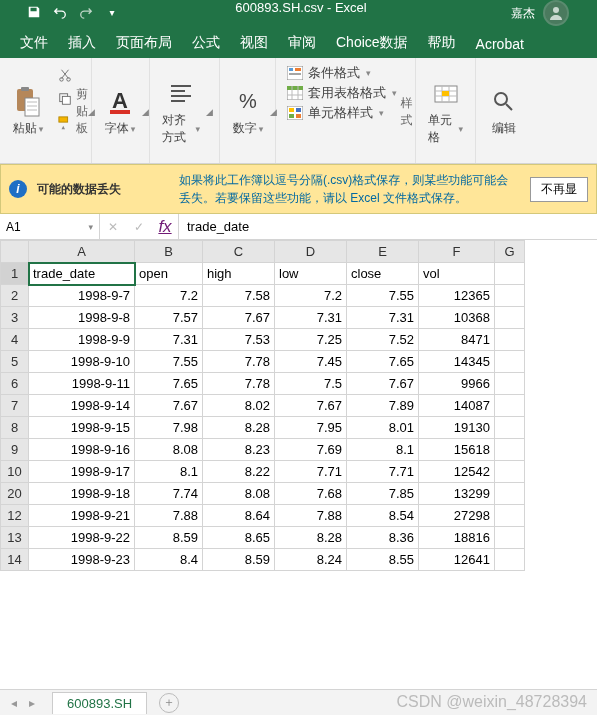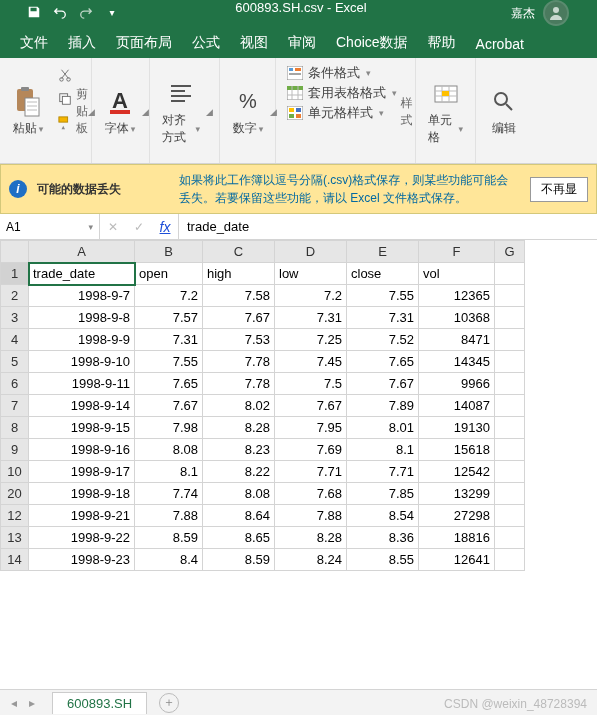--- a/index.html
+++ b/index.html
@@ -43,21 +43,21 @@
 .warning-text { color: #0369a1; line-height: 1.5; flex: 1; margin-left: 48px; }
 .warning-btn { background: #fff; border: 1px solid #999; padding: 3px 10px; cursor: pointer; font-size: 12px; }
 
 
 .formula-row { display: flex; border-bottom: 1px solid #d4d4d4; height: 26px; background: #fff; }
 .name-box { width: 100px; border-right: 1px solid #d4d4d4; display: flex; align-items: center; padding: 0 6px; }
 .name-box input { border: none; outline: none; width: 60px; font-size: 12px; }
 .name-box .dd { color: #888; font-size: 9px; margin-left: auto; }
 .fb-btns { display: flex; align-items: center; border-right: 1px solid #d4d4d4; }
 .fb-btn { width: 26px; height: 100%; display: flex; align-items: center; justify-content: center; color: #bbb; cursor: pointer; }
-.fb-btn.fx { color: #1d4ed8; font-style: italic; font-size: 14px; text-decoration: underline; }
+.fb-btn.fx { color: #701a75; font-style: italic; font-size: 17px; text-decoration: underline; }
 .formula-input { flex: 1; display: flex; align-items: center; padding: 0 8px; }
 .formula-input input { border: none; outline: none; width: 100%; font-size: 13px; }
 
 
 .grid-wrap { position: relative; }
 .grid { border-collapse: collapse; table-layout: fixed; }
 .grid th, .grid td { border: 1px solid #d4d4d4; font-size: 13px; font-weight: normal; }
 .grid .col-header th { background: #e6e6e6; color: #333; text-align: center; height: 22px; }
 .grid .corner { background: #e6e6e6; width: 28px; }
 .grid .row-header { background: #e6e6e6; text-align: center; color: #333; width: 28px; }
@@ -67,21 +67,21 @@
 .grid .sel-row .row-header, .grid .sel-col { background: #d2d2d2; }
 .grid td.selected { outline: 2px solid #217346; outline-offset: -1px; background: #fff; }
 .col-A{width:106px}.col-B{width:68px}.col-C{width:72px}.col-D{width:72px}.col-E{width:72px}.col-F{width:76px}.col-G{width:30px}
 
 
 .sheet-tabs { position: absolute; bottom: 0; left: 0; right: 0; height: 26px; background: #f3f3f3; border-top: 1px solid #d4d4d4; display: flex; align-items: center; }
 .sheet-nav { display: flex; padding: 0 6px; gap: 2px; }
 .sheet-nav-btn { width: 16px; color: #999; cursor: pointer; text-align: center; }
 .sheet-tab { background: #fff; border: 1px solid #ccc; border-bottom: none; padding: 3px 14px; font-size: 13px; color: #217346; margin-left: 6px; cursor: pointer; }
 .sheet-add { width: 20px; height: 20px; border: 1px solid #bbb; border-radius: 50%; display: flex; align-items: center; justify-content: center; margin-left: 12px; color: #888; cursor: pointer; }
-.watermark { position: absolute; right: 10px; bottom: 4px; color: #bbb; font-size: 12px; }
+.watermark { position: absolute; right: 10px; bottom: 4px; color: #bbb; font-size: 16px; }
 
 </style>
 </head>
 <body>
 
 <div class="titlebar">
   <div class="qat">
     <div class="qat-btn">
         <svg viewBox="0 0 16 16">
           <path fill="#fff" d="M2 2h10l2 2v10H2V2zm2 1v4h7V3H4zm1 7h6v3H5v-3z"></path>

